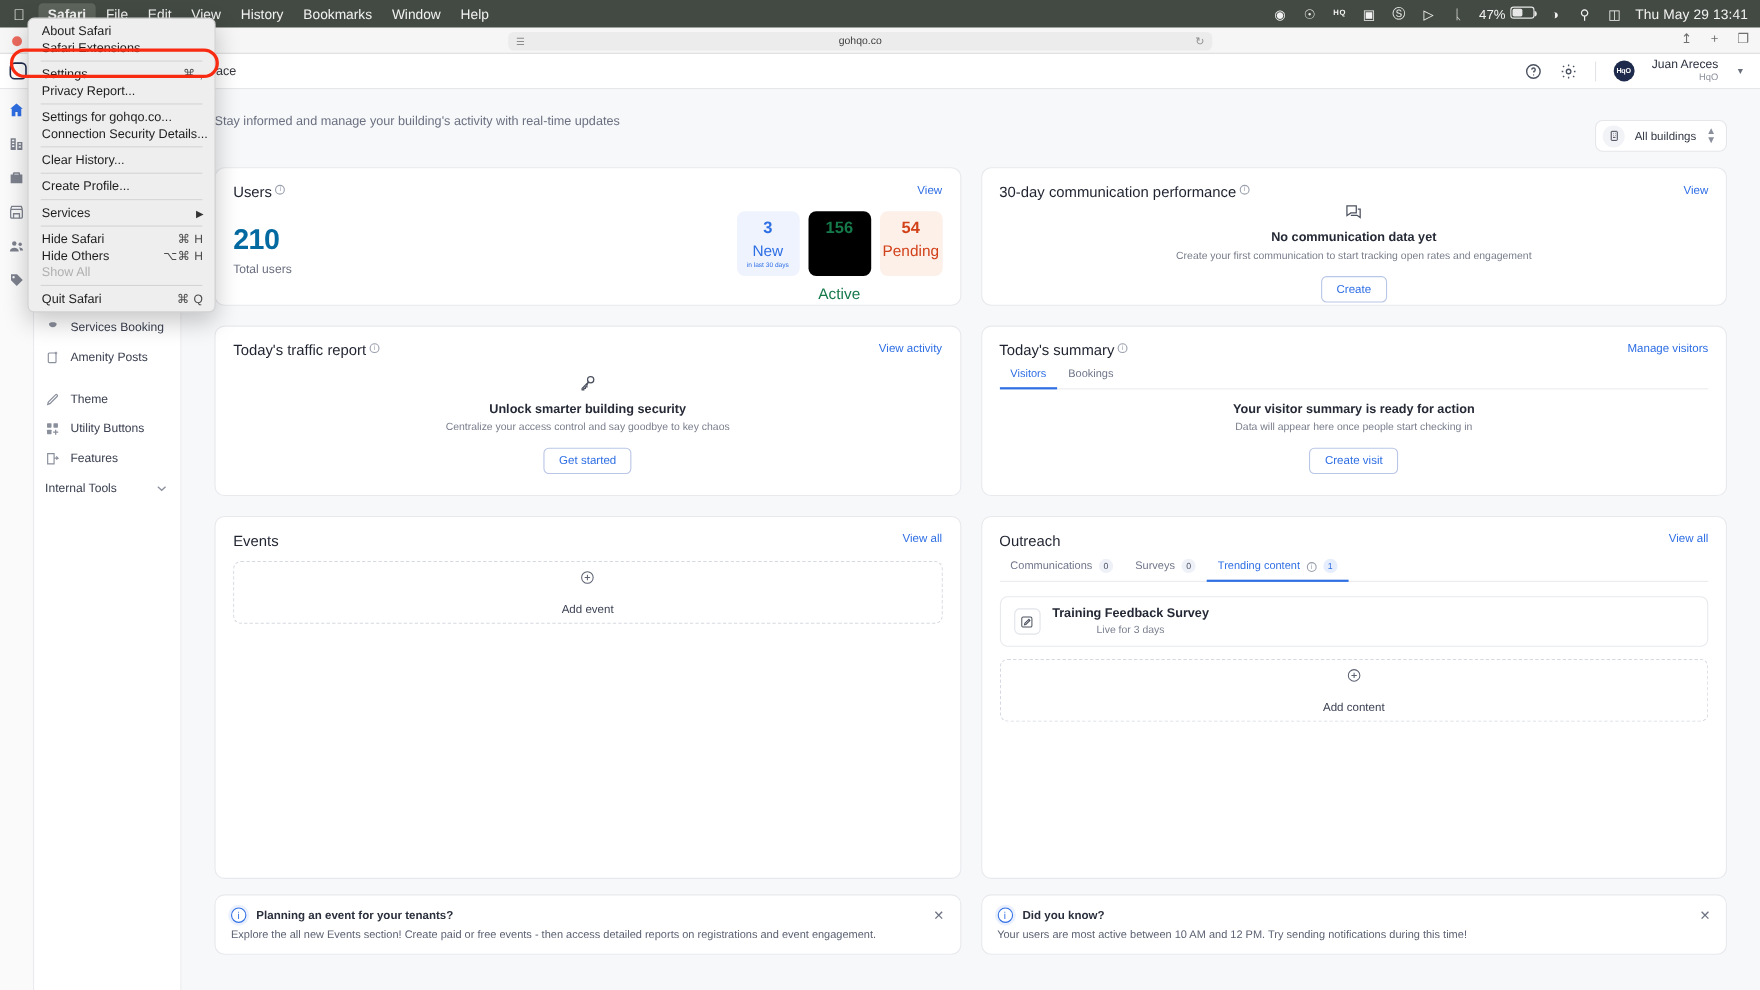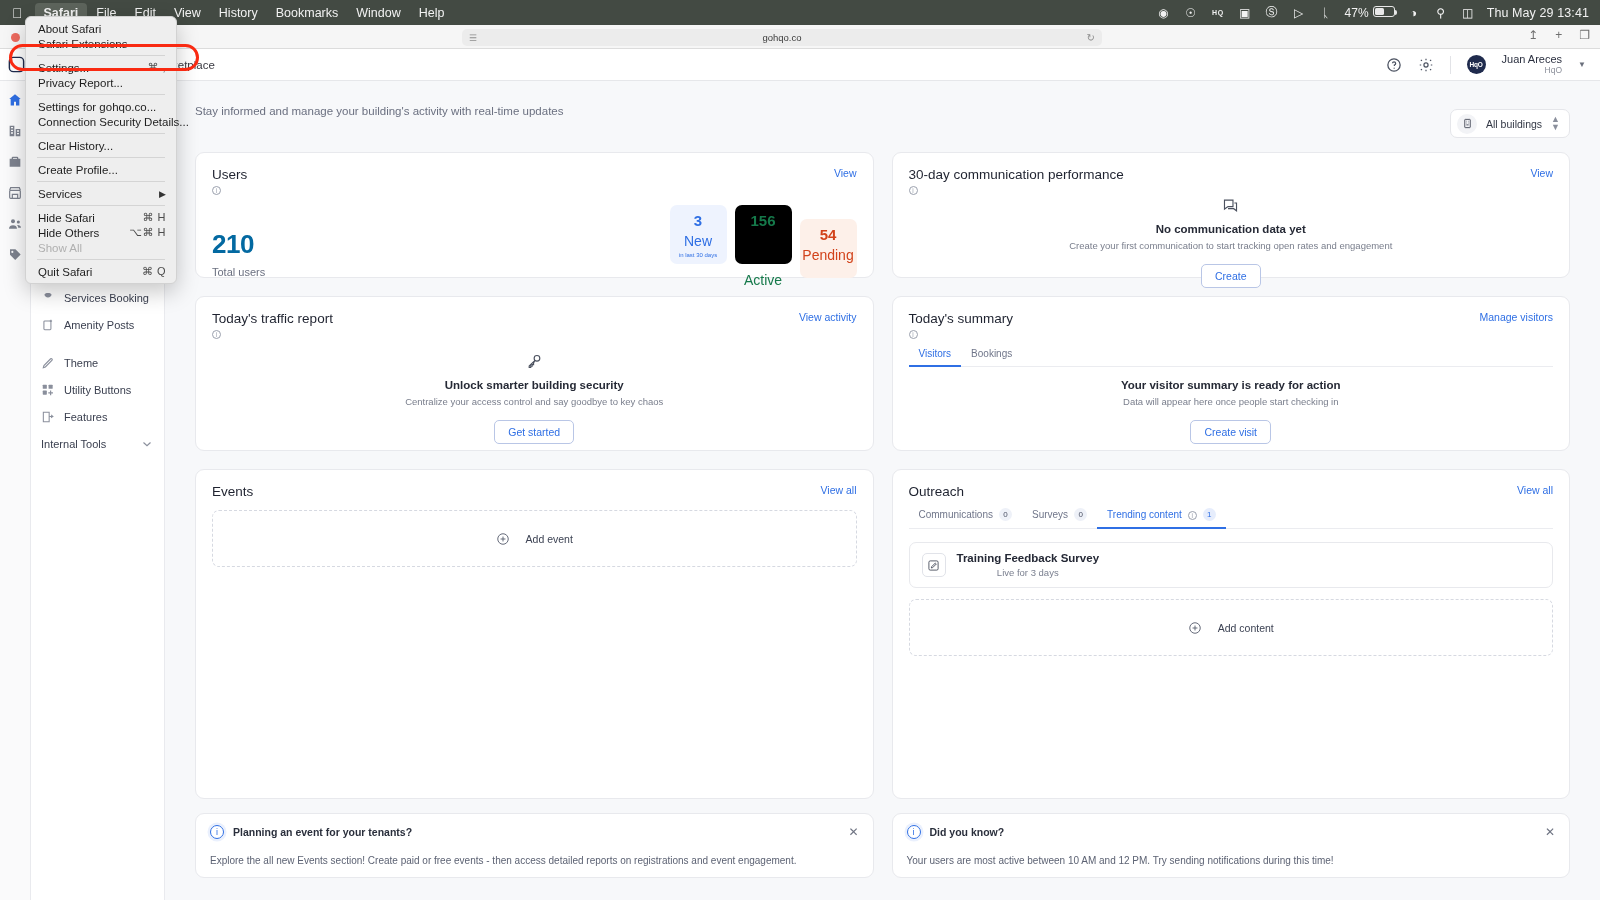--- a/index.html
+++ b/index.html
@@ -50,21 +50,21 @@
     background: #ececec; border-radius: 5px;
     display: flex; align-items: center; justify-content: center;
     font-size: 9.5px; color: #3c3c3c;
   }
   .urlbar .leftic { position: absolute; left: 7px; font-size: 9px; color: #8d8d8d; }
   .urlbar .reload { position: absolute; right: 7px; font-size: 10px; color: #8d8d8d; }
   .tb-right { position: absolute; right: 10px; top: 3px; display: flex; gap: 17px; color: #6f6f6f; font-size: 12px; align-items: center; }
 
   
   .safari-menu {
-    position: absolute; top: 16px; left: 25px; width: 152px;
+    position: absolute; top: 16px; left: 25px; width: 171px;
     background: #eeeeee; border: 1px solid #d2d2d2; border-radius: 6px;
     box-shadow: 0 8px 22px rgba(0,0,0,.22);
     padding: 4px 0; z-index: 70; font-size: 11.5px; color: #1d1d1d;
   }
   .smi { display: flex; align-items: center; height: 15px; padding: 0 10px 0 12px; }
   .smi .lbl { flex: 1; white-space: nowrap; }
   .smi .key { color: #4c4c4c; font-size: 11px; letter-spacing: .5px; }
   .smi.disabled { color: #b0b0b0; }
   .smi .arrow { font-size: 9px; color: #333; }
   .sm-sep { height: 1px; background: #d4d4d4; margin: 4px 11px; }
@@ -147,21 +147,21 @@
   }
   .bldg-select .circ {
     width: 20px; height: 20px; border-radius: 50%; background: #f2f3f6;
     display: flex; align-items: center; justify-content: center; color: #3c4150;
   }
   .bldg-select .lbl { font-size: 10.5px; color: #333845; flex: 1; }
 
   .grid { padding: 14px 30px 0 30px; display: grid; grid-template-columns: 1fr 1fr; gap: 18px; }
   .card { background: #fff; border: 1px solid #e8e9ed; border-radius: 9px; padding: 14px 16px; }
   .card-head { display: flex; align-items: flex-start; }
-  .card-title { font-size: 13.5px; color: #1f2330; display: flex; align-items: flex-start; gap: 3px; flex-direction: column; }
+  .card-title { font-size: 13.5px; color: #1f2330; display: flex; align-items: flex-start; gap: 3px; }
   .info-i {
     width: 9px; height: 9px; border: 1px solid #9aa0ad; border-radius: 50%;
     font-size: 6.5px; color: #9aa0ad; display: inline-flex; align-items: center;
     justify-content: center; margin-top: 1px; font-style: normal; flex: none;
   }
   .card-link { margin-left: auto; font-size: 10.5px; color: #2f6fe4; }
 
   
   .users-card { height: 126px; }
   .users-body { display: flex; align-items: flex-end; margin-top: 10px; }
@@ -172,21 +172,21 @@
     width: 57px; height: 59px; border-radius: 7px; padding: 8px 0 0 0;
     display: flex; flex-direction: column; align-items: center;
   }
   .stat .num { font-size: 15px; font-weight: bold; line-height: 1.1; }
   .stat .lbl { font-size: 14px; margin-top: 3px; }
   .stat .note { font-size: 6px; margin-top: 3px; }
   .stat.new { background: #eef3fe; }
   .stat.new .num, .stat.new .lbl, .stat.new .note { color: #2f6fe4; }
   .stat.active { background: #000000; gap: 39px; }
   .stat.active .num, .stat.active .lbl { color: #15794a; }
-  .stat.pending { background: #fdf0e9; margin-top: 14px; }
+  .stat.pending { background: #fdf0e9; }
   .stat.pending .num, .stat.pending .lbl { color: #d2421a; }
 
   
   .empty { display: flex; flex-direction: column; align-items: center; justify-content: center; }
   .empty .eicon { color: #4b515f; margin-bottom: 9px; }
   .empty .etitle { font-size: 11.5px; font-weight: bold; color: #262a36; }
   .empty .etext { font-size: 9.5px; color: #797e8c; margin-top: 5px; }
   .btn-outline {
     margin-top: 13px; border: 1px solid #b9c6e6; border-radius: 5px; background: #fff;
     color: #2f6fe4; font-size: 10.5px; padding: 5px 13px; font-family: inherit;
@@ -208,21 +208,21 @@
   .pill {
     min-width: 13px; height: 13px; border-radius: 7px; background: #eef1f8;
     color: #4a5064; font-size: 8px; display: inline-flex; align-items: center; justify-content: center; padding: 0 4px;
   }
   .tab.active .pill { background: #e6edfc; color: #2f6fe4; }
 
   .events-card { height: 330px; }
   .outreach-card { height: 330px; }
   .dashed {
     border: 1px dashed #d6d9e1; border-radius: 7px; margin-top: 11px;
-    height: 57px; display: flex; flex-direction: row; align-items: center; justify-content: center; gap: 16px; text-align: right;
+    height: 57px; display: flex; flex-direction: column; align-items: center; justify-content: center; gap: 16px; text-align: right;
   }
   .dashed .plus { width: 14px; height: 14px; color: #5b6171; }
   .dashed .lbl { font-size: 10.5px; color: #3c4253; }
 
   .list-item {
     display: flex; align-items: center; gap: 11px; margin-top: 13px;
     border: 1px solid #e8e9ed; border-radius: 7px; padding: 9px 12px; text-align: center;
   }
   .li-ic {
     width: 24px; height: 24px; border: 1px solid #e1e3e9; border-radius: 5px;
@@ -236,21 +236,21 @@
   .banner { background: #fff; border: 1px solid #e8e9ed; border-radius: 9px; padding: 11px 14px; }
   .bn-head { display: flex; align-items: center; gap: 9px; }
   .bn-i {
     width: 14px; height: 14px; border-radius: 50%; border: 1.3px solid #2f6fe4;
     color: #2f6fe4; font-size: 9px; font-style: normal; display: flex;
     align-items: center; justify-content: center; flex: none;
     box-shadow: 0 0 0 2.5px #eaf0fd;
   }
   .bn-title { font-size: 10.5px; font-weight: bold; color: #2a2f3c; }
   .bn-x { margin-left: auto; color: #6e7382; font-size: 12px; line-height: 1; }
-  .bn-text { font-size: 10px; color: #5c6273; margin-top: 16px; }
+  .bn-text { font-size: 10px; color: #5c6273; margin-top: 6px; }
 
   svg { display: block; }
 </style>
 </head>
 <body>
 
 <div class="app-header">
   <div class="brand-slot">
     <svg class="hqo-mark" viewBox="0 0 24 24" fill="none" stroke="currentColor" stroke-width="1.8">
       <rect x="3" y="3" width="18" height="18" rx="5"></rect>

